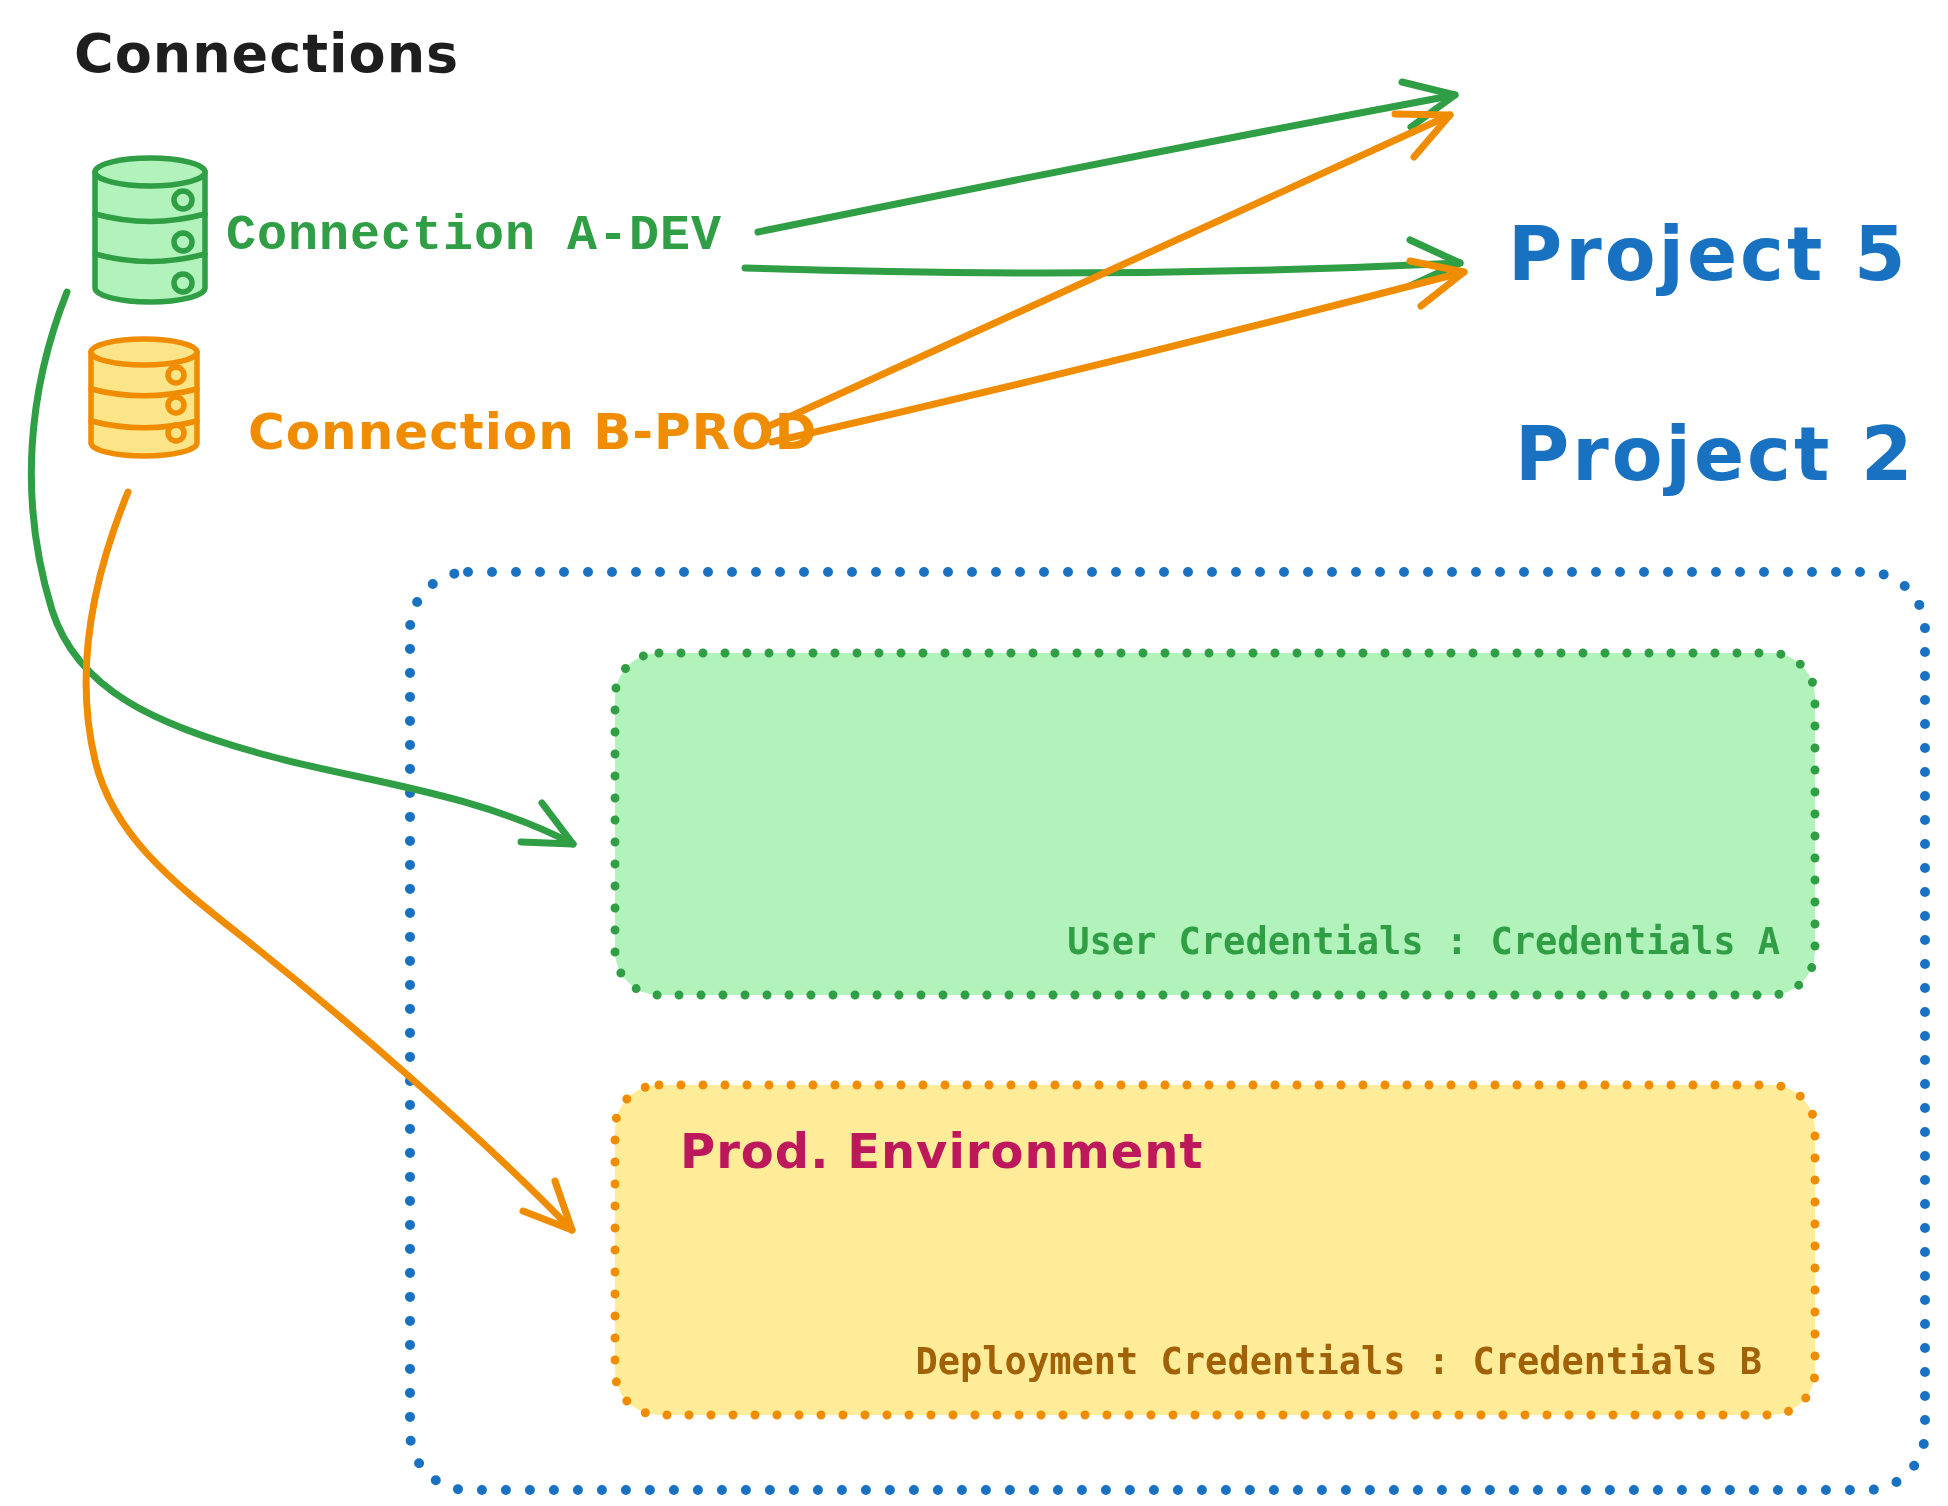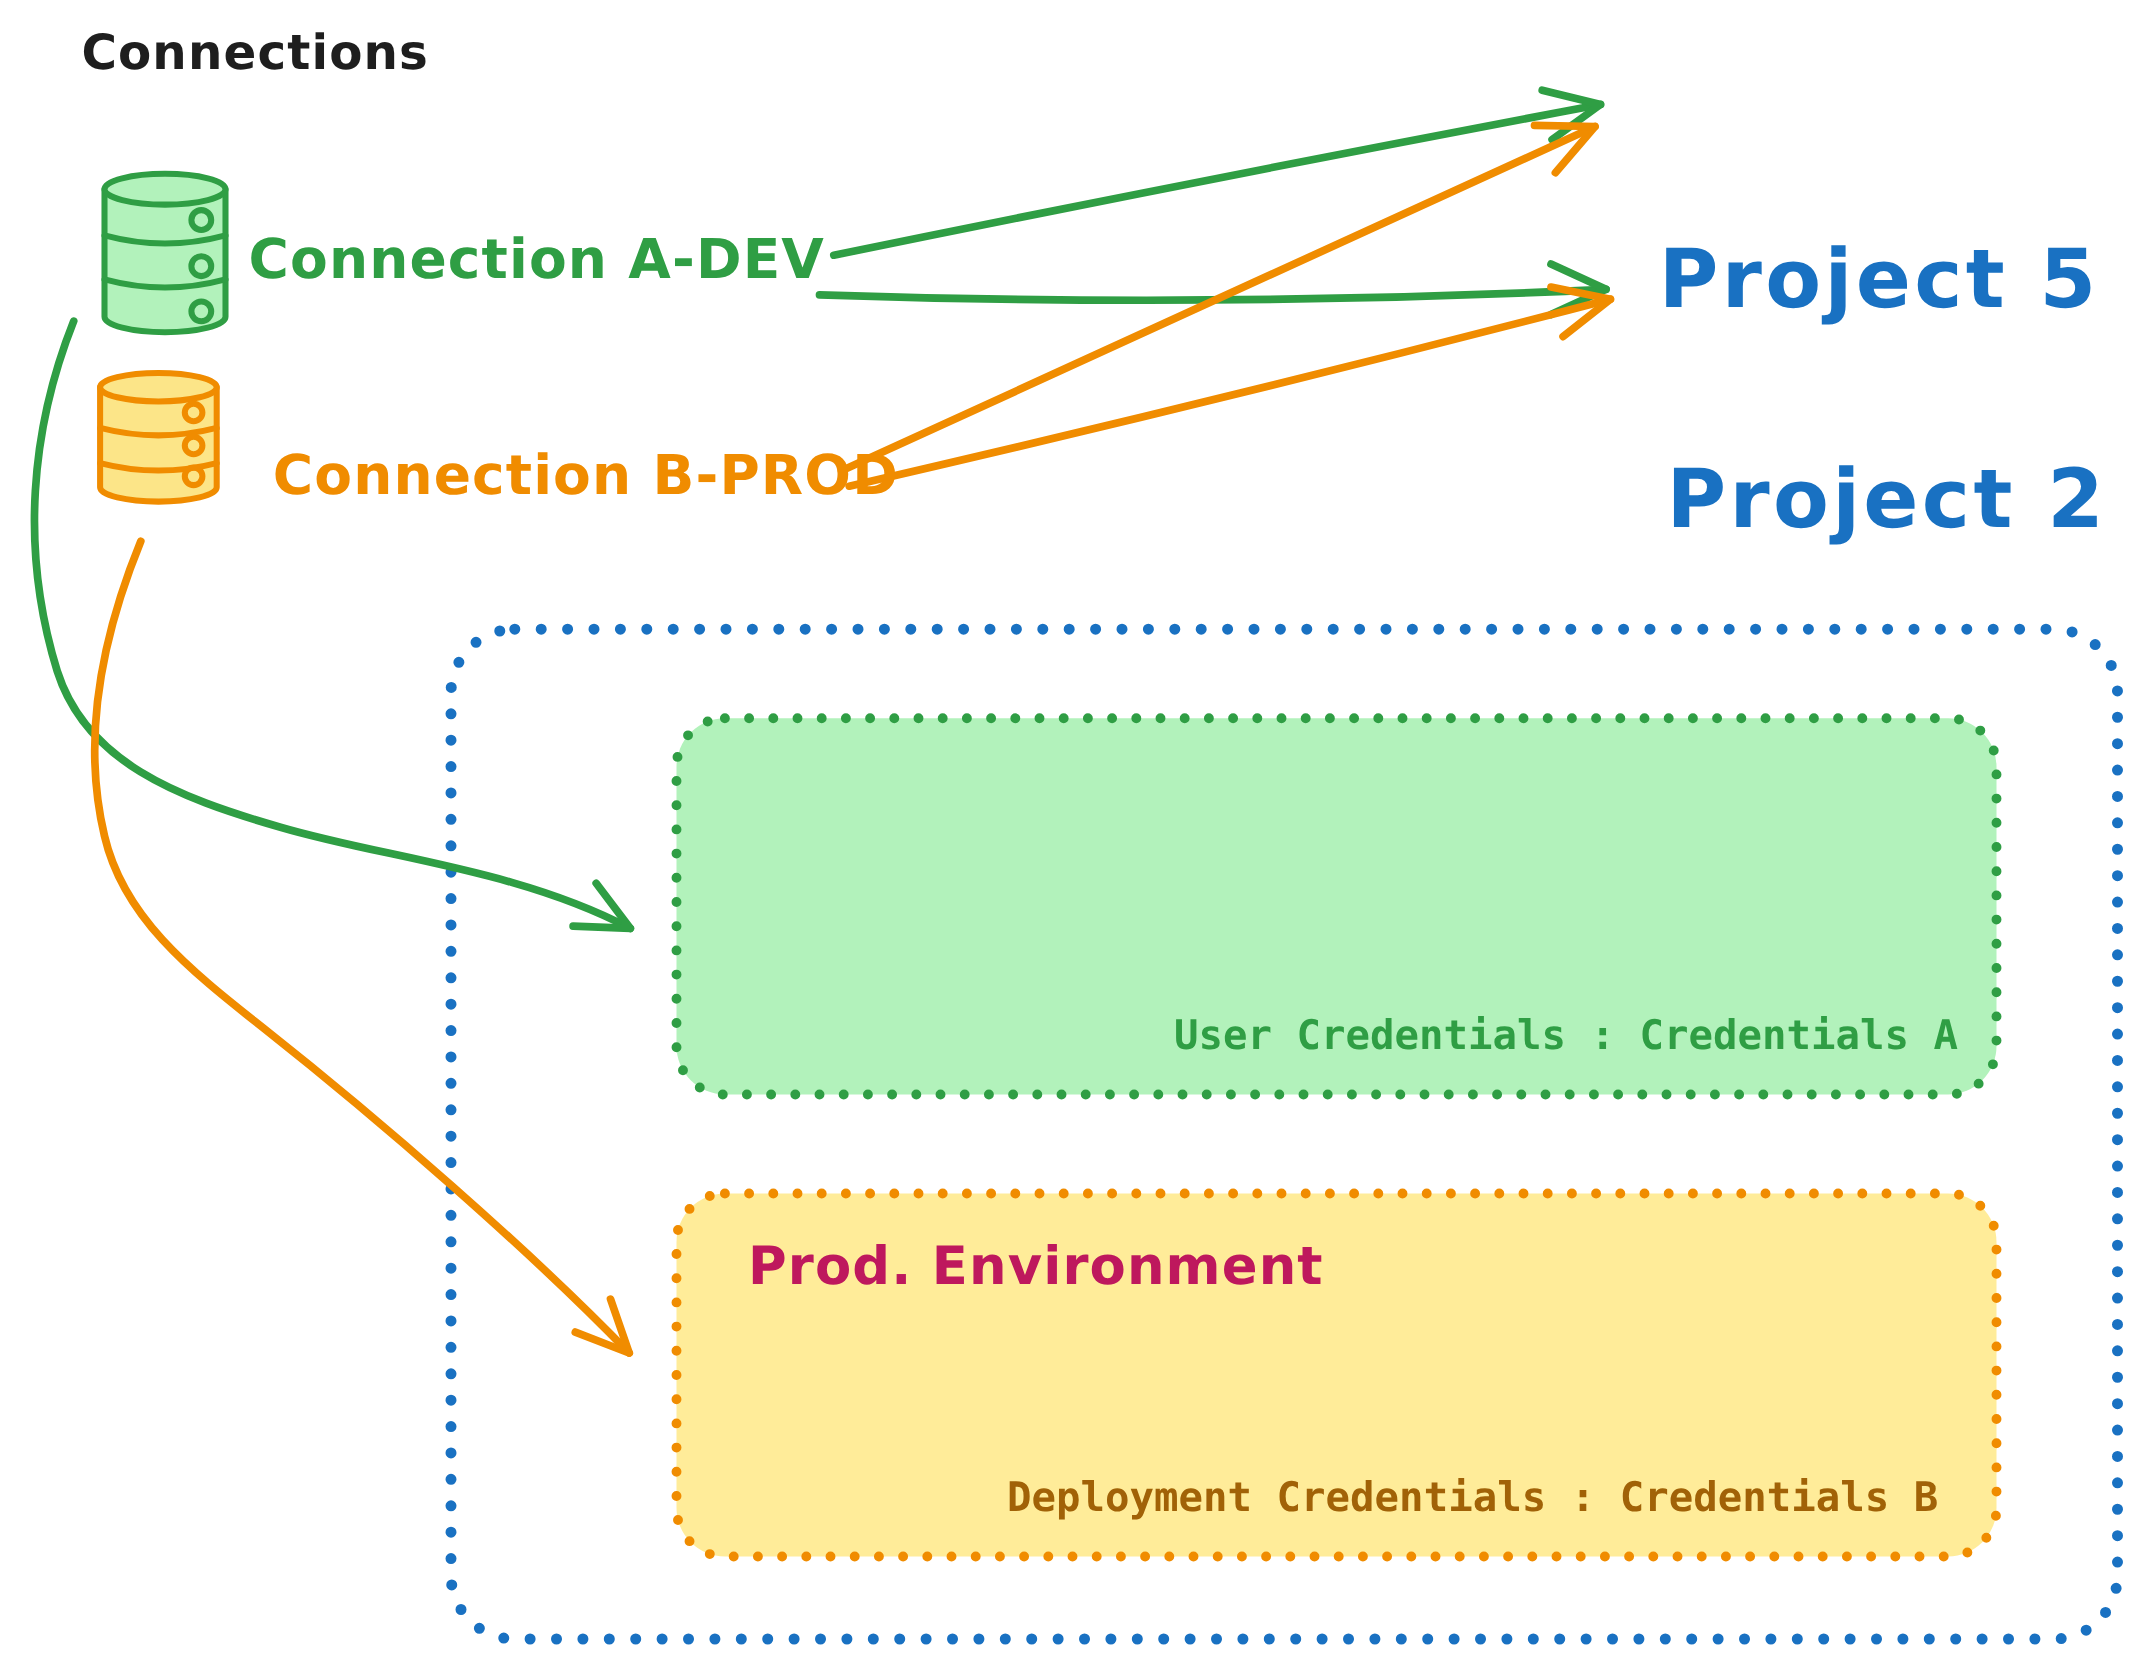--- a/index.html
+++ b/index.html
@@ -7,21 +7,21 @@
     position: relative;
     width: 1948px;
     height: 1506px;
     background: #ffffff;
     overflow: hidden;
     font-family: "DejaVu Sans", sans-serif;
   }
   .layer { position: absolute; left: 0; top: 0; }
   .label { position: absolute; white-space: nowrap; line-height: 1.05; }
   .hand { font-weight: 600; letter-spacing: 1px; }
-  .title-ink { color: #1e1e1e; font-size: 44px; }
+  .title-ink { color: #1e1e1e; font-size: 54px; }
   .conn-green { color: #2f9e44; font-size: 50px; }
   .conn-orange { color: #f08c00; font-size: 50px; margin-top: 20px; }
   .project-blue { color: #1971c2; font-size: 74px; font-weight: 700; letter-spacing: 3px; }
   .env-title-green { color: #2f9e44; font-size: 48px; }
   .env-title-orange { color: #be185d; font-size: 48px; }
   .creds {
     position: absolute;
     font-family: "DejaVu Sans Mono", monospace;
     font-size: 37px;
     font-weight: 700;
@@ -89,21 +89,21 @@
     </g>
 
     <g stroke="#f08c00" stroke-width="7" fill="none" stroke-linecap="round" stroke-linejoin="round">
       <path d="M 128 492 C 92 580 74 672 95 760 C 112 833 170 880 240 935 C 345 1018 480 1135 572 1230"></path>
       <path d="M 555 1181 L 572 1230 L 523 1211"></path>
     </g>
   </svg>
 
   <div class="label hand title-ink" style="left:74px; top:26px;">Connections</div>
 
-  <div class="label hand conn-green" style="left:226px; top:210px;">Connection A-DEV</div>
+  <div class="label hand conn-green" style="left:226px; top:210px;font-family:Liberation Mono, monospace;">Connection A-DEV</div>
 
   <div class="label hand conn-orange" style="left:248px; top:386px;">Connection B-PROD</div>
 
 
   <div class="label hand project-blue" style="left:1508px; top:216px;">Project 5</div>
 
   <div class="label hand project-blue" style="left:1515px; top:416px;">Project 2</div>
 
 
   <div class="creds creds-green" style="left:640px; top:920px; width:1140px;">User Credentials : Credentials A</div>

